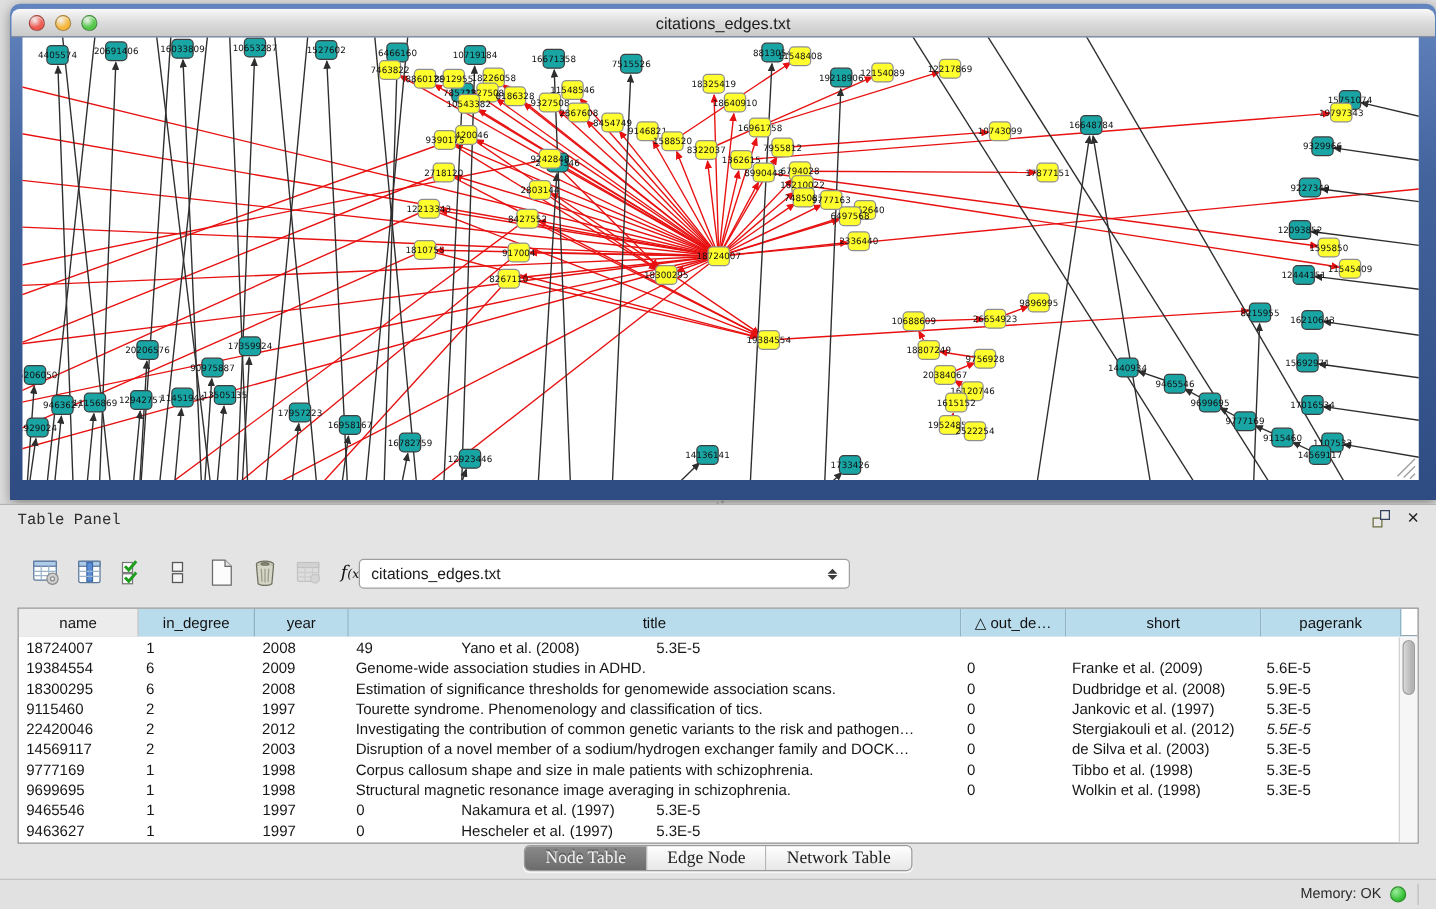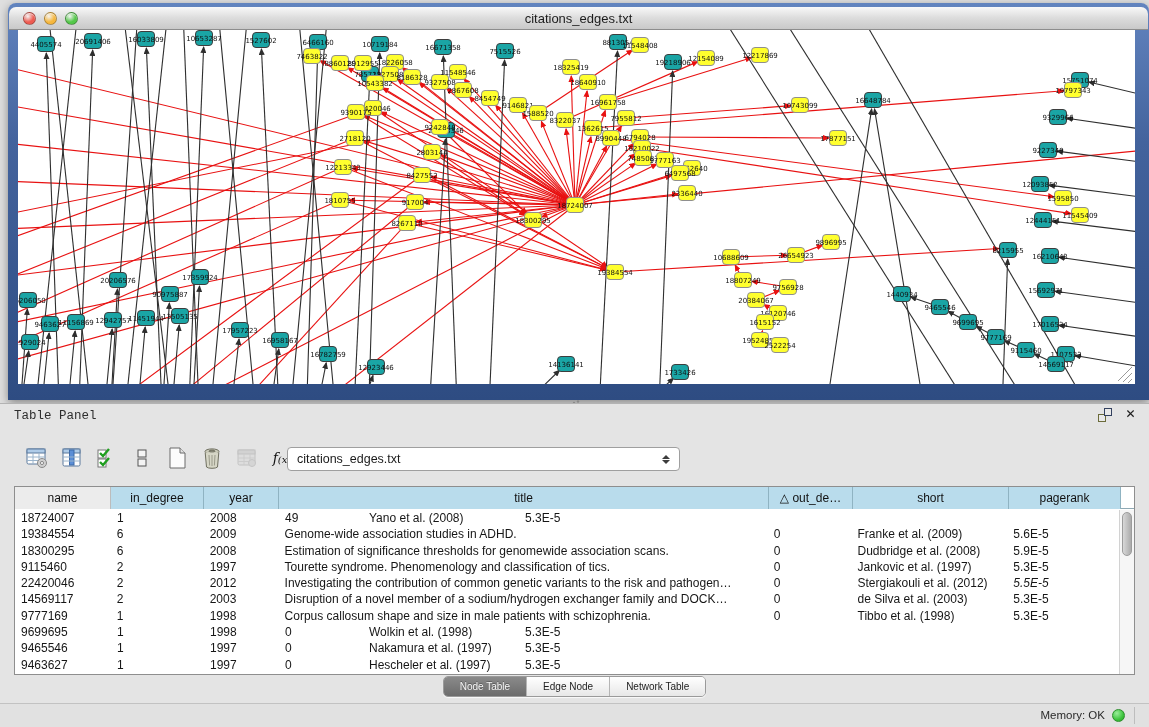--- a/index.html
+++ b/index.html
@@ -62,22 +62,22 @@
   .td { font-size:12px; color:#161616; line-height:16.3px; padding-left:6px;
     white-space:nowrap; overflow:hidden; }
   .vscroll { position:absolute; right:0; top:23px; bottom:0; width:15px;
     background:#f6f6f6; border-left:1px solid #d2d2d2; }
   .vthumb { position:absolute; left:2px; top:2px; width:10px; height:44px; border-radius:5px;
     background:linear-gradient(90deg,#d8d8d8,#ababab); border:1px solid #9c9c9c; }
 
   .tabs { position:absolute; left:0; right:0; top:272px; display:flex; justify-content:center; }
   .seg { display:flex; border:1px solid #9a9a9a; border-radius:5px; overflow:hidden; height:21px;
     box-shadow:0 1px 1px rgba(255,255,255,.8); }
-  .seg-btn { font-size:10px; padding:0 16px; line-height:20px; color:#1d1d1d;
-    background:linear-gradient(#ffffff,#e7e7e7); border-right:1px solid #b5b5b5; }
+  .seg-btn { font-size:14px; padding:0 16px; line-height:20px; color:#1d1d1d;
+    background:linear-gradient(#ffffff,#e7e7e7); border-right:1px solid #b5b5b5;font-family:Liberation Serif, serif; }
   .seg-btn:last-child { border-right:none; }
   .seg-btn.sel { background:linear-gradient(#8a8a8a,#6c6c6c); color:#f4f4f4; text-shadow:0 -1px 0 rgba(0,0,0,.3); }
 
   
   .status-bar { position:absolute; left:0; right:0; bottom:0; height:24px;
     background:#e1e1e1; border-top:1px solid #c2c2c2; }
   .mem { position:absolute; right:44px; top:0; line-height:23px; font-size:11.5px; color:#2a2a2a; }
   .mem-dot { position:absolute; right:24px; top:5px; width:13px; height:13px; border-radius:50%;
     background:radial-gradient(circle at 35% 30%, #8ee88e, #35c035 60%, #22a022);
     border:1px solid #2c8f2c; }
@@ -836,20 +836,21 @@
             <div class="td" style="width: 75px;">1998</div>
             <div class="td" style="width: 490px;">Corpus callosum shape and size in male patients with schizophrenia.</div>
             <div class="td" style="width: 84px;">0</div>
             <div class="td" style="width: 156px;">Tibbo et al. (1998)</div>
             <div class="td" style="width: 112px;">5.3E-5</div>
           </div>
           <div class="tr">
             <div class="td" style="width: 96px;">9699695</div>
             <div class="td" style="width: 93px;">1</div>
             <div class="td" style="width: 75px;">1998</div>
+            <div class="td" style="width: 490px;">Structural magnetic resonance image averaging in schizophrenia.</div>
             <div class="td" style="width: 84px;">0</div>
             <div class="td" style="width: 156px;">Wolkin et al. (1998)</div>
             <div class="td" style="width: 112px;">5.3E-5</div>
           </div>
           <div class="tr">
             <div class="td" style="width: 96px;">9465546</div>
             <div class="td" style="width: 93px;">1</div>
             <div class="td" style="width: 75px;">1997</div>
             <div class="td" style="width: 84px;">0</div>
             <div class="td" style="width: 156px;">Nakamura et al. (1997)</div>

